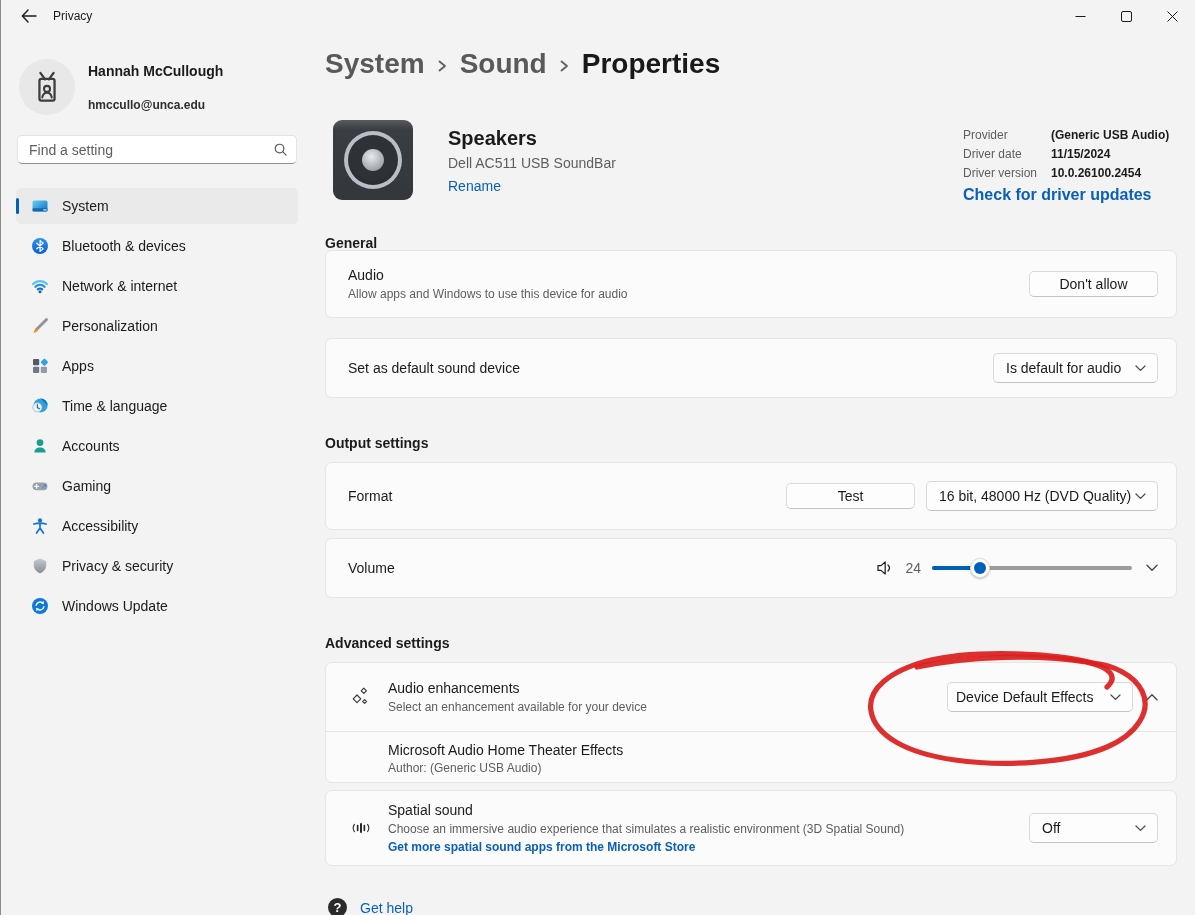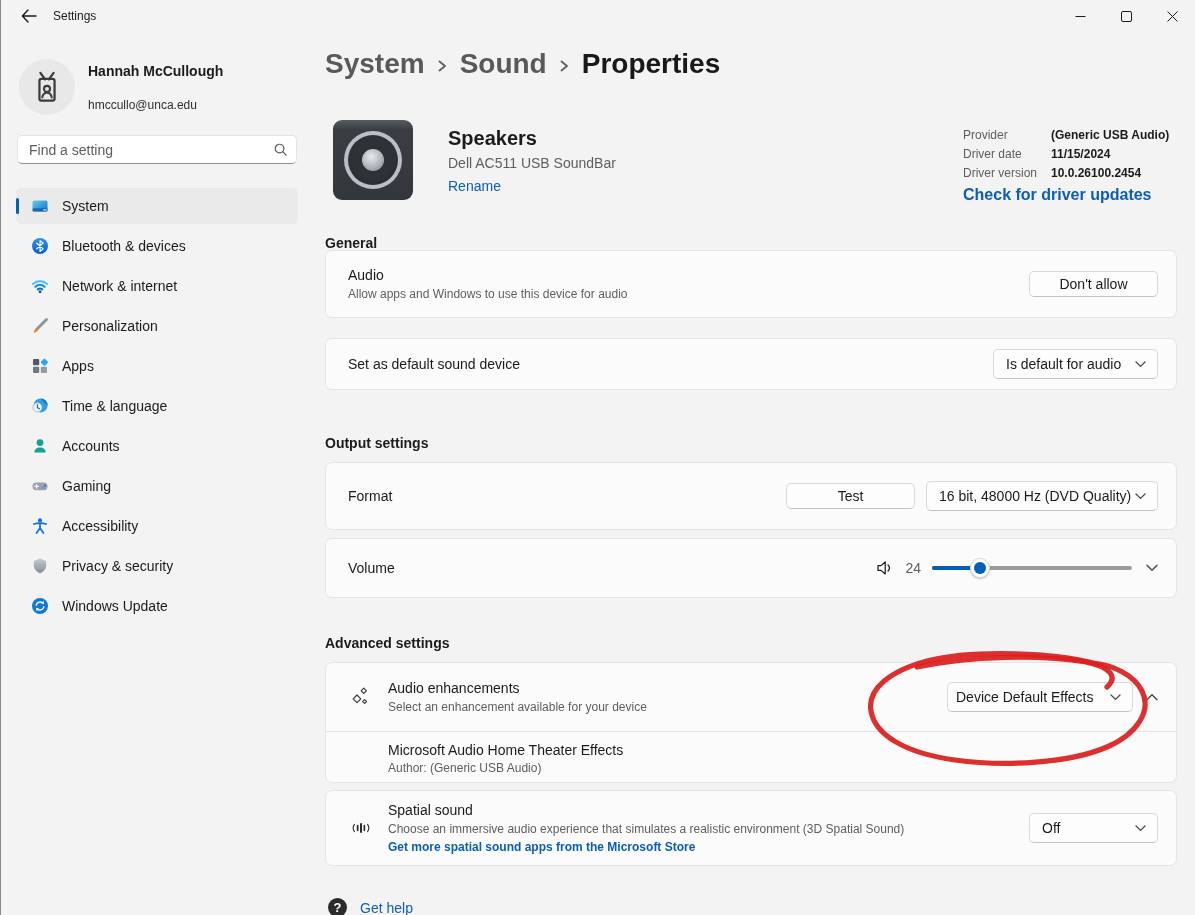--- a/index.html
+++ b/index.html
@@ -18,21 +18,21 @@
   .back-btn { position:absolute; left:12px; top:3px; width:34px; height:26px; display:flex; align-items:center; justify-content:center; border-radius:4px; cursor:pointer; }
   .tb-title { position:absolute; left:53px; top:9px; font-size:12px; color:#1b1b1b; }
   .win-controls { position:absolute; right:0; top:0; height:32px; display:flex; }
   .win-btn { width:46px; height:32px; display:flex; align-items:center; justify-content:center; }
 
   
   .sidebar { position:absolute; left:0; top:32px; width:320px; }
   .profile { position:absolute; left:19px; top:27px; display:flex; align-items:center; gap:13px; }
   .avatar { width:56px; height:56px; border-radius:50%; background:#e8e8e8; display:flex; align-items:center; justify-content:center; }
   .profile-name { font-size:14px; font-weight:700; color:#1b1b1b; }
-  .profile-email { font-size:12px; color:#2f2f2f; margin-top:19px; }
+  .profile-email { font-size:12px; color:#2f2f2f; margin-top:19px;font-weight:bold; }
 
   .searchbox { position:absolute; left:17px; top:103px; width:280px; height:29px;
     background:#fff; border:1px solid #e3e3e3; border-bottom:1px solid #8f8f8f; border-radius:5px;
     display:flex; align-items:center; padding:0 8px 0 11px; }
   .searchbox input { flex:1; border:none; outline:none; font-size:14px; color:#1b1b1b; background:transparent; font-family:"Liberation Sans", sans-serif; }
   .searchbox input::placeholder { color:#5e5e5e; }
 
   .nav { position:absolute; left:16px; top:156px; width:282px; }
   .nav-item { position:relative; height:36px; margin-bottom:4px; display:flex; align-items:center; border-radius:5px; cursor:pointer; }
   .nav-item.selected { background:#eaeaea; }
@@ -109,21 +109,21 @@
 <body>
 
 <div class="win-left-border"></div>
 
 <div class="titlebar">
   <div class="back-btn">
     <svg width="16" height="14" viewBox="0 0 16 14">
       <path d="M7 1 L1.4 7 L7 13 M1.6 7 H15" stroke="#1b1b1b" stroke-width="1.4" fill="none" stroke-linecap="round" stroke-linejoin="round"></path>
     </svg>
   </div>
-  <span class="tb-title">Settings</span>
+  <span class="tb-title">Privacy</span>
   <div class="win-controls">
     <div class="win-btn">
       <svg width="11" height="11" viewBox="0 0 11 11">
           <path d="M0.5 5.5 H10.5" stroke="#1b1b1b" stroke-width="1"></path>
         </svg>
     </div>
     <div class="win-btn">
       <svg width="11" height="11" viewBox="0 0 11 11">
           <rect x="0.5" y="0.5" width="10" height="10" rx="1.5" stroke="#1b1b1b" stroke-width="1" fill="none"></rect>
         </svg>
@@ -370,21 +370,21 @@
   <div class="card" style="top:218px; height:68px;">
     <div class="row" style="height:100%;">
       <div class="row-text">
         <div class="row-title">Audio</div>
         <div class="row-sub">Allow apps and Windows to use this device for audio</div>
       </div>
       <button class="btn" style="width:129px;">Don't allow</button>
     </div>
   </div>
 
-  <div class="card" style="top:306px; height:52px;">
+  <div class="card" style="top:306px; height:60px;">
     <div class="row" style="height:100%;">
       <div class="row-text">
         <div class="row-title">Set as default sound device</div>
       </div>
       <div class="dropdown" style="width:165px;">
         <span>Is default for audio</span>
         <span class="chev">
           <svg width="11" height="7" viewBox="0 0 11 7">
               <path d="M1 1 L5.5 5.4 L10 1" stroke="#4a4a4a" stroke-width="1.3" fill="none" stroke-linecap="round" stroke-linejoin="round"></path>
             </svg>

